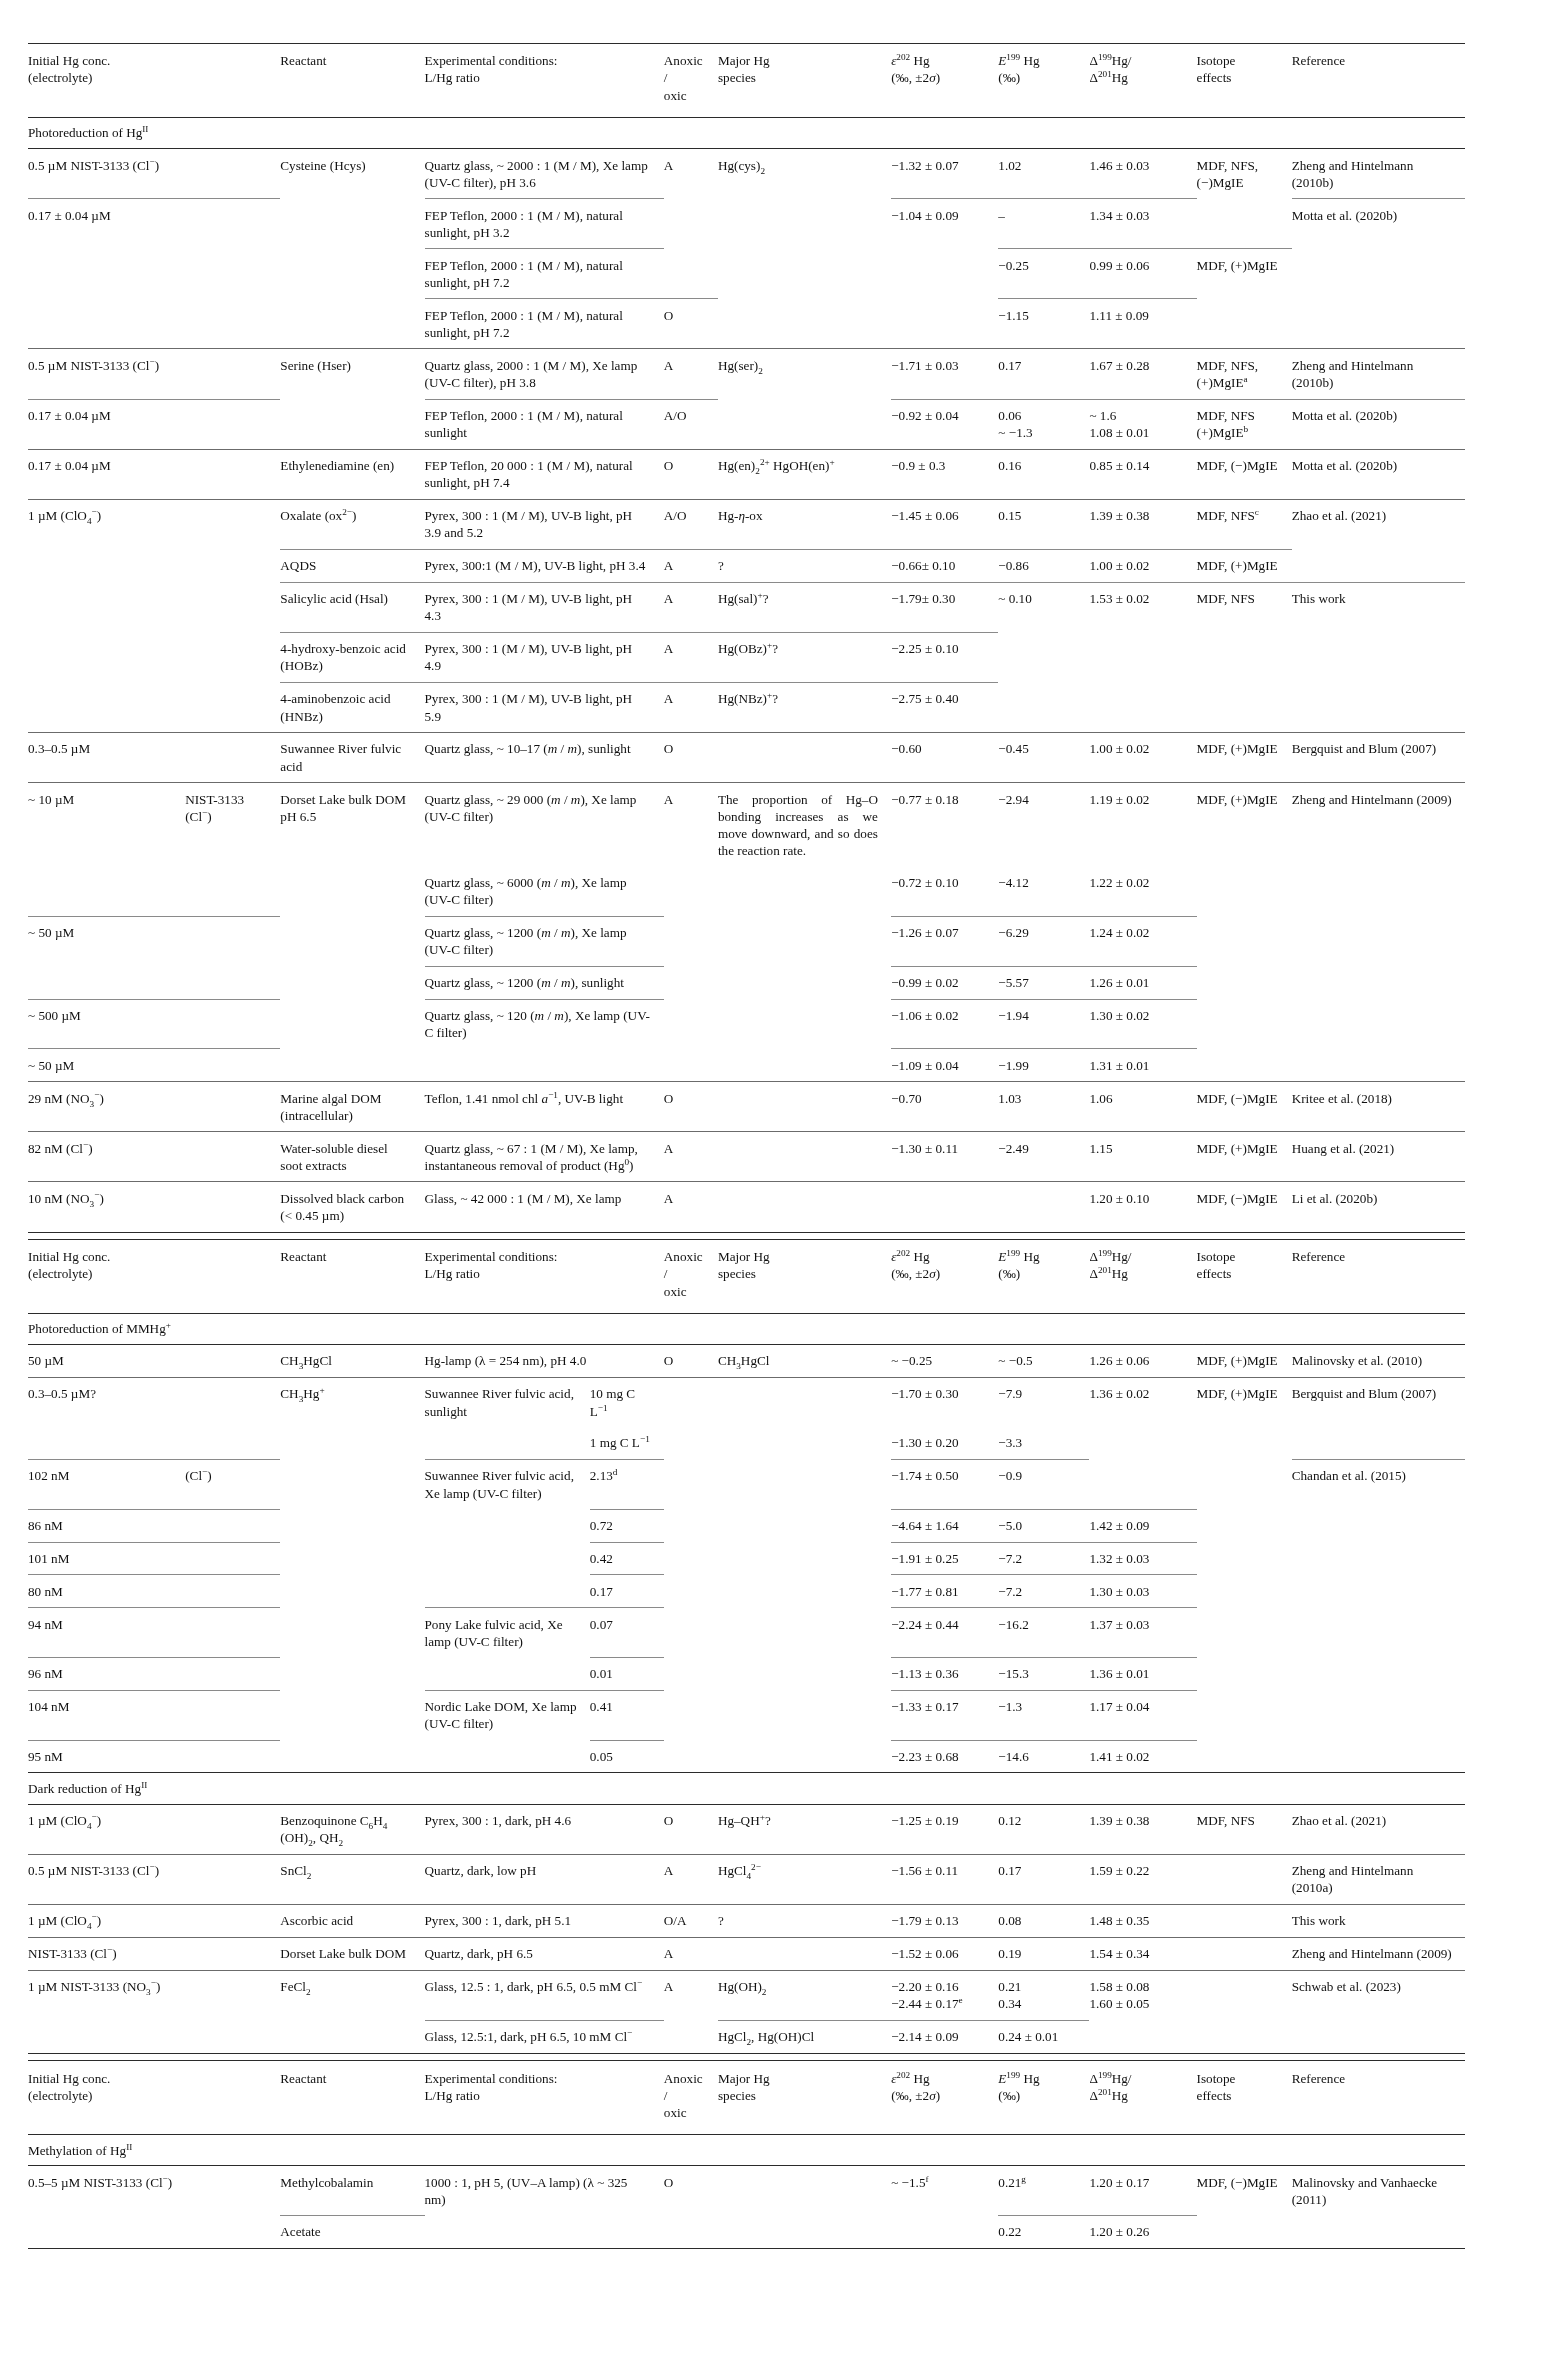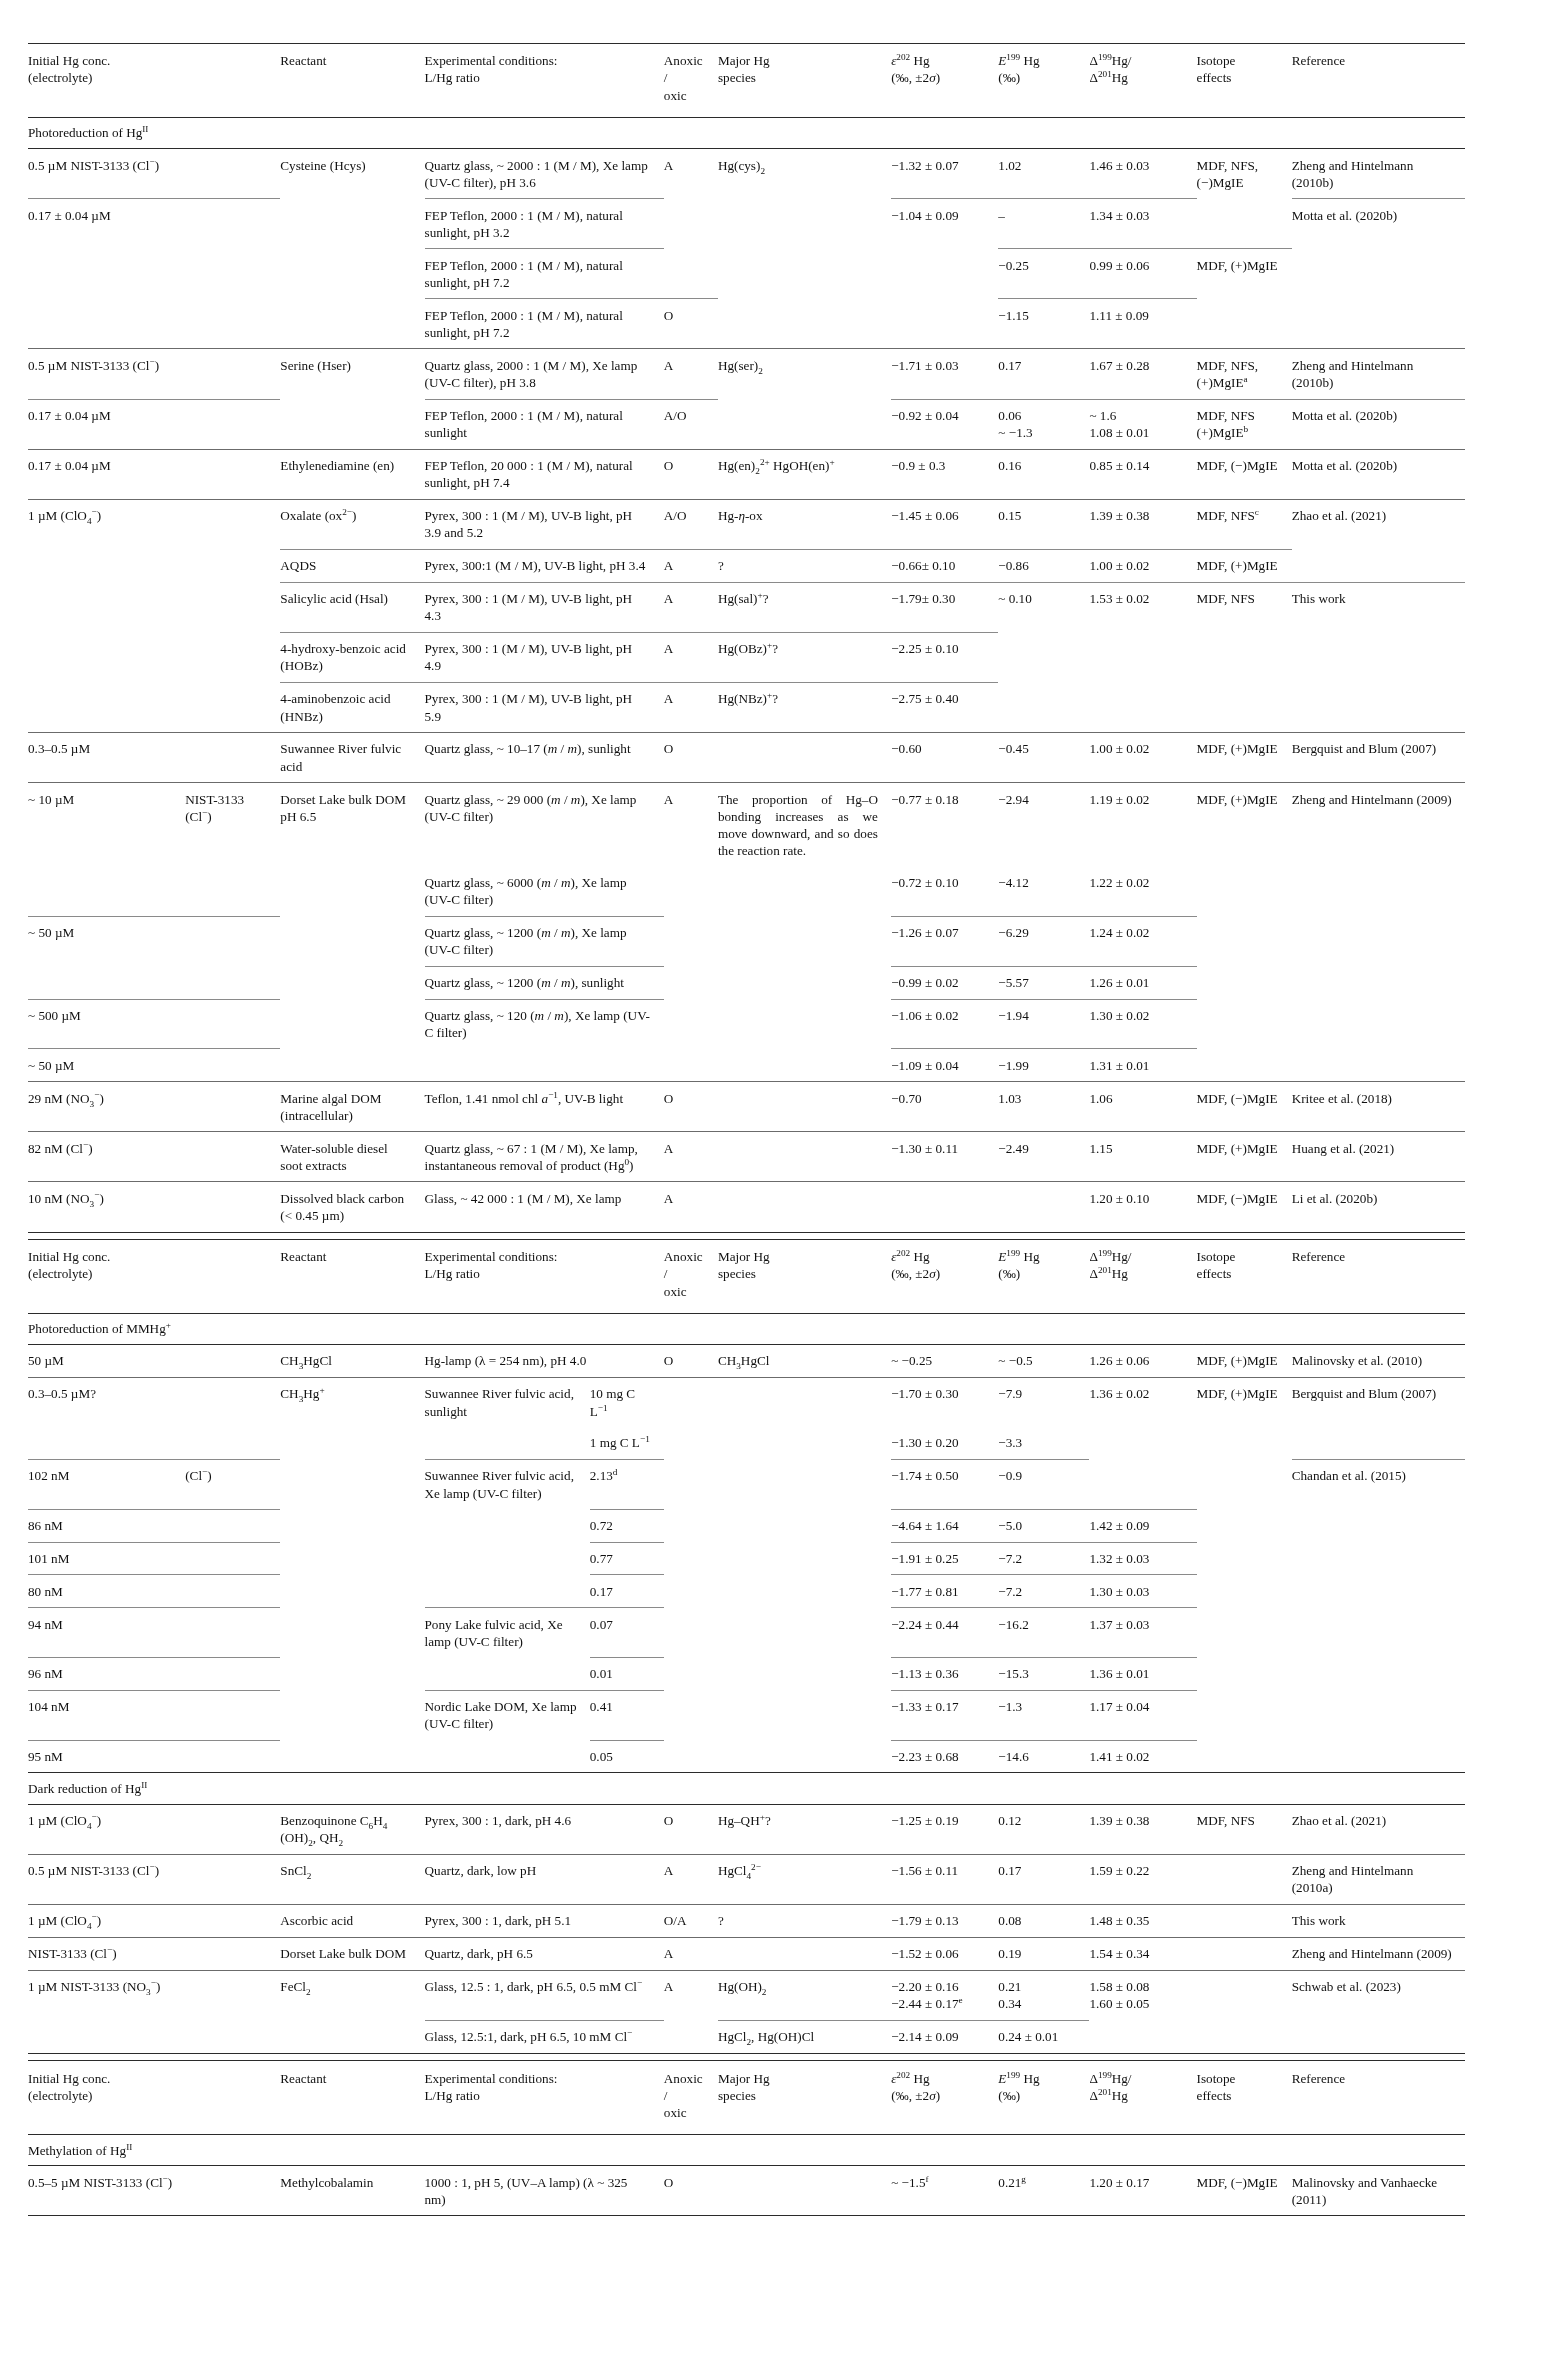--- a/index.html
+++ b/index.html
@@ -395,21 +395,21 @@
           <td class="c7 btm">−4.64 ± 1.64</td>
           <td class="c8 btm">−5.0</td>
           <td class="c9 btm">1.42 ± 0.09</td>
           <td class="c10"></td>
           <td class="c11"></td>
         </tr>
         <tr>
           <td colspan="2" class="c0 btm">101 nM</td>
           <td class="c2"></td>
           <td class="c3"></td>
-          <td class="c4 btm">0.77</td>
+          <td class="c4 btm">0.42</td>
           <td class="c5"></td>
           <td class="c6"></td>
           <td class="c7 btm">−1.91 ± 0.25</td>
           <td class="c8 btm">−7.2</td>
           <td class="c9 btm">1.32 ± 0.03</td>
           <td class="c10"></td>
           <td class="c11"></td>
         </tr>
         <tr>
           <td colspan="2" class="c0 btm">80 nM</td>
@@ -574,16 +574,28 @@
           <td class="c2">Methylcobalamin</td>
           <td colspan="2" class="c3">1000 : 1, pH 5, (UV–A lamp) (λ ~ 325 nm)</td>
           <td class="c5">O</td>
           <td class="c6"></td>
           <td class="c7">~ −1.5<sup>f</sup></td>
           <td class="c8">0.21<sup>g</sup></td>
           <td class="c9">1.20 ± 0.17</td>
           <td class="c10">MDF, (−)MgIE</td>
           <td class="c11">Malinovsky and Vanhaecke (2011)</td>
         </tr>
+        <tr>
+          <td colspan="2" class="c0"></td>
+          <td class="c2 btm">Acetate</td>
+          <td colspan="2" class="c3"></td>
+          <td class="c5"></td>
+          <td class="c6"></td>
+          <td class="c7"></td>
+          <td class="c8 btm">0.22</td>
+          <td class="c9 btm">1.20 ± 0.26</td>
+          <td class="c10"></td>
+          <td class="c11"></td>
+        </tr>
       </tbody>
   </table>
 </div>
 
 
 </body></html>

